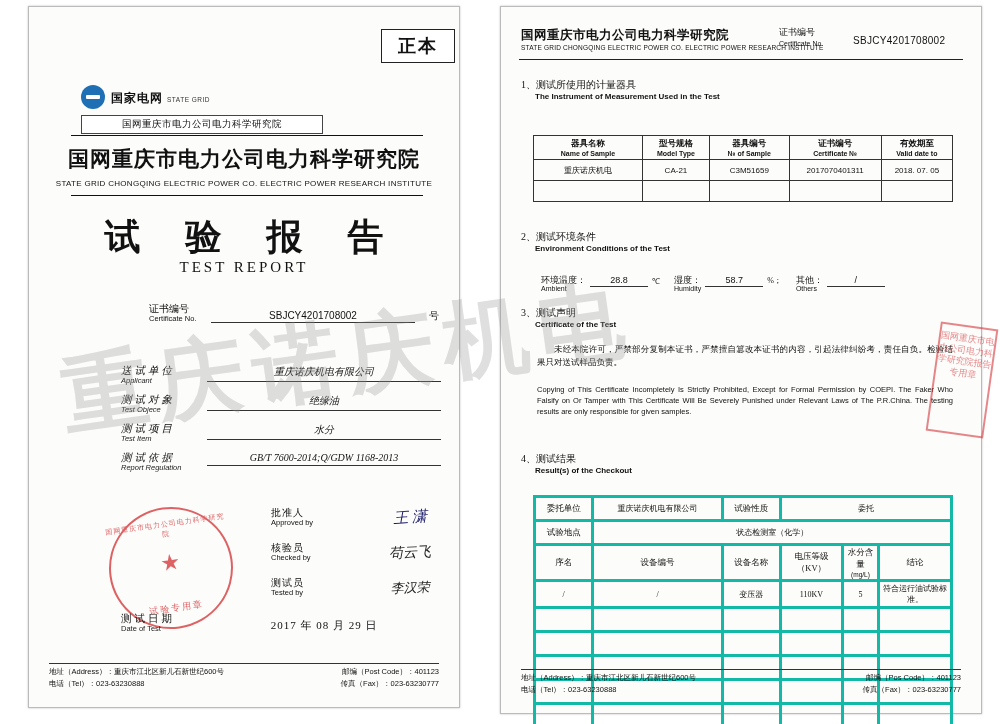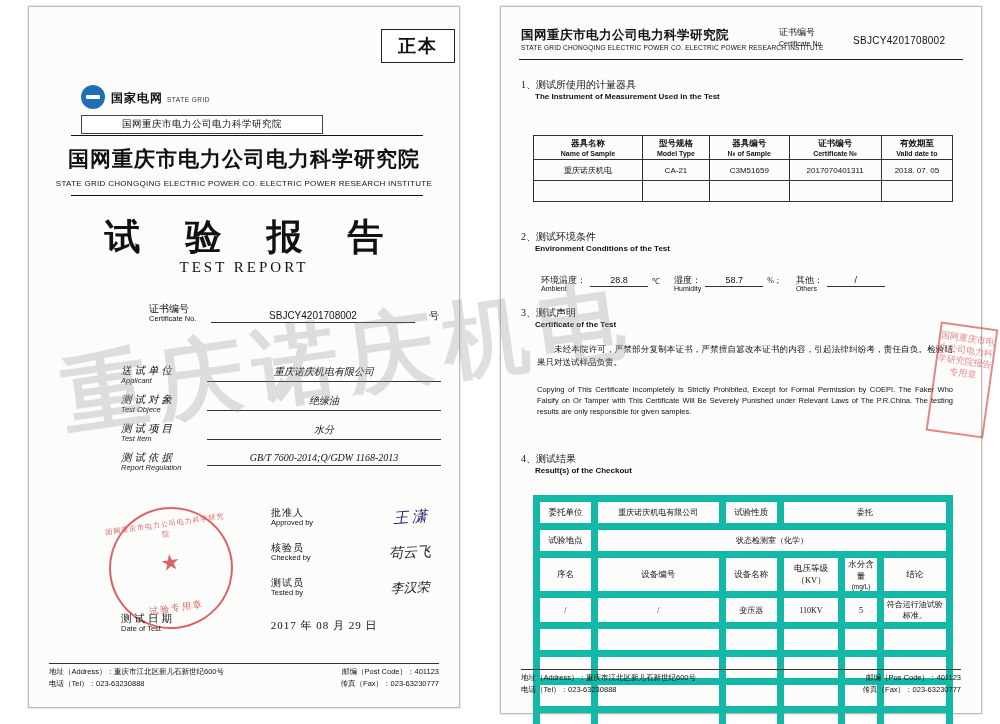--- a/index.html
+++ b/index.html
@@ -455,21 +455,21 @@
   
   #tbl2 {
     position: absolute;
     left: 32px;
     top: 488px;
     width: 420px;
     border-collapse: collapse;
     font-size: 8px;
   }
   #tbl2 td {
-    border: 7px solid #14b8a6;
+    border: 3px solid #14b8a6;
     text-align: center;
     height: 19px;
     padding: 1px;
     font-size: 8px;
   }
   #tbl2 td.hdr { font-size: 8.5px; }
   #tbl2 td .sub { display: block; font-size: 6.5px; font-family: "Liberation Sans", sans-serif; }
   
   #red-stamp-r {
     position: absolute;

